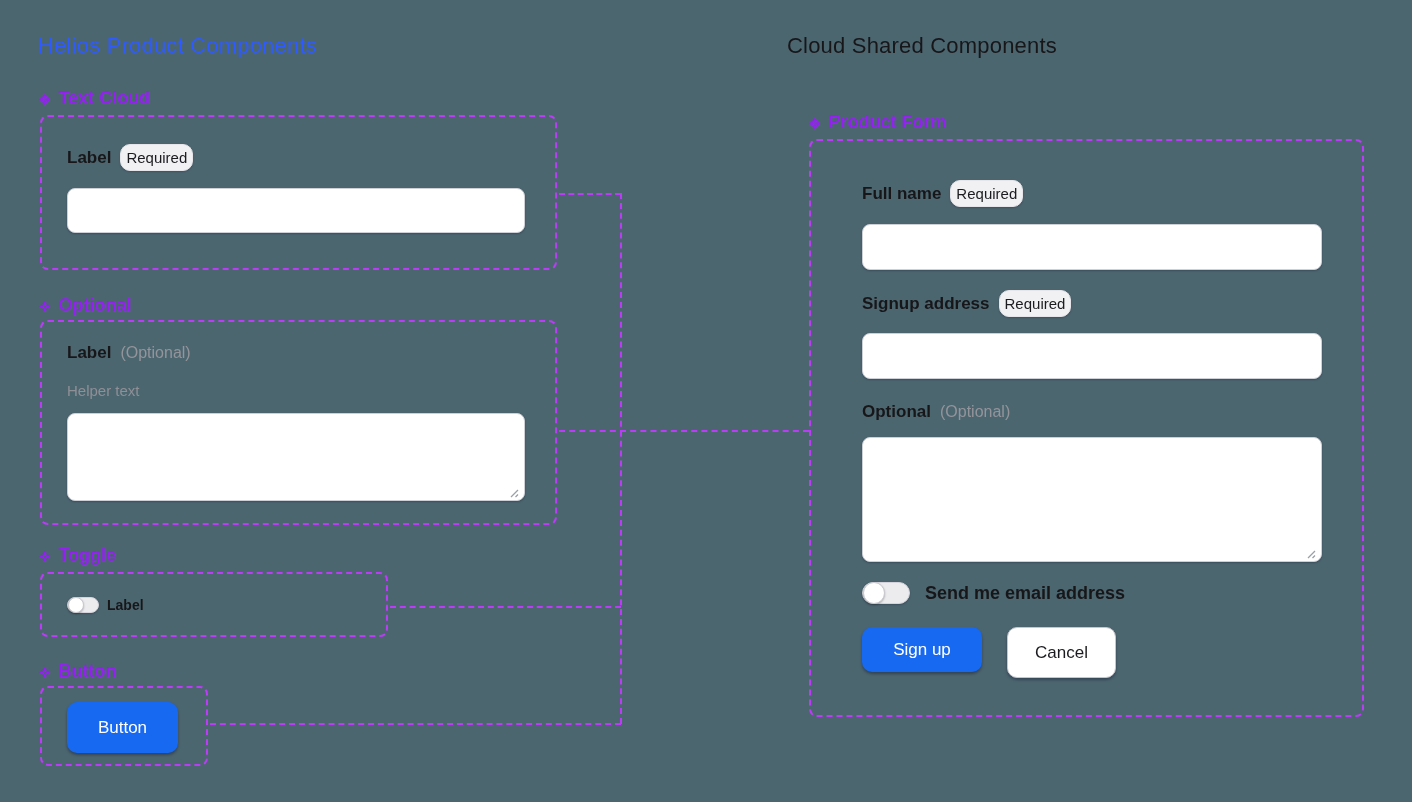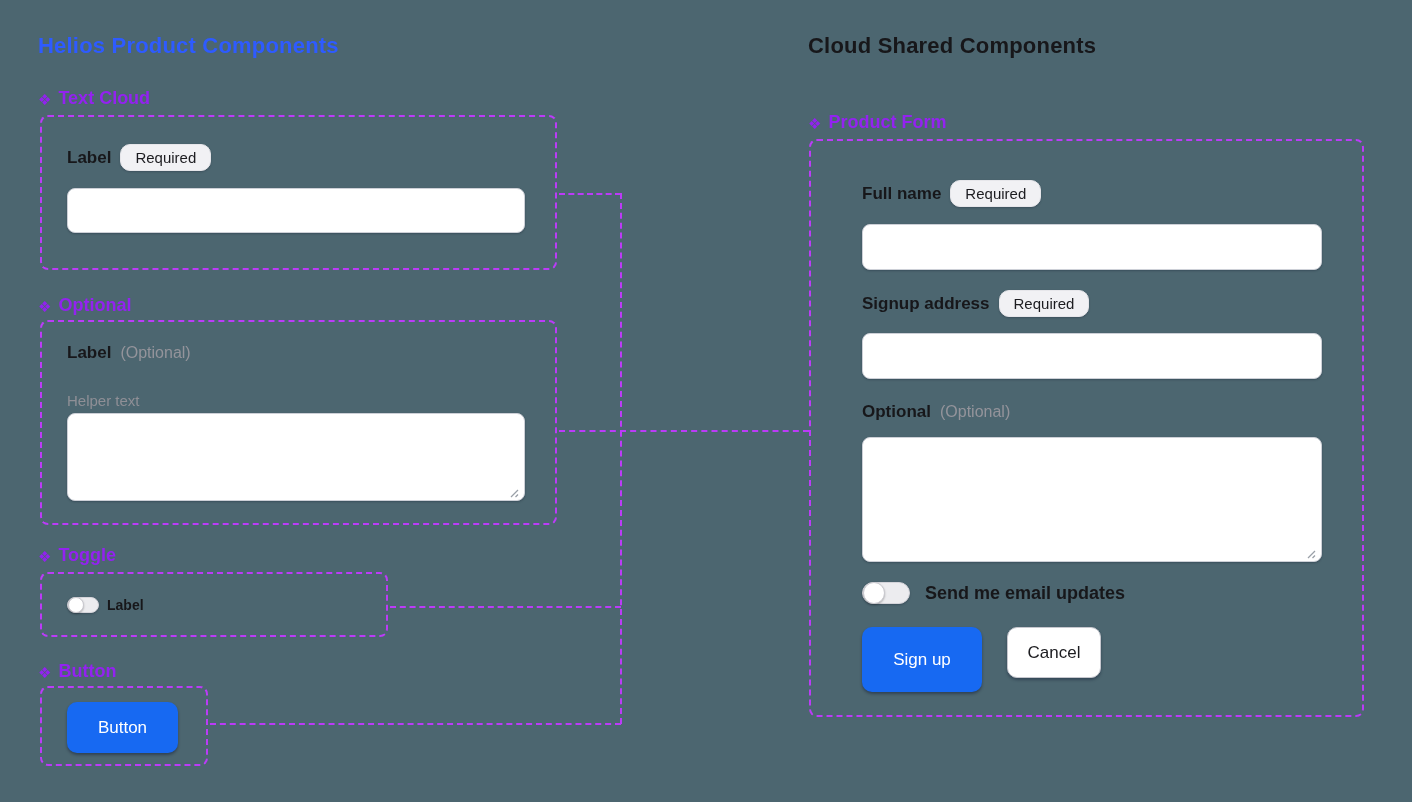--- a/index.html
+++ b/index.html
@@ -16,21 +16,21 @@
   *{margin:0;padding:0;box-sizing:border-box;}
   html,body{width:1412px;height:802px;}
   body{
     background:var(--bg);
     font-family:"Liberation Sans","DejaVu Sans",sans-serif;
     position:relative;
     overflow:hidden;
   }
   .canvas{position:absolute;inset:0;}
   .abs{position:absolute;}
-  .title{font-size:22px;font-weight:700;letter-spacing:.2px;white-space:nowrap;}
+  .title{font-size:22px;font-weight:400;letter-spacing:.2px;white-space:nowrap;}
   .title-blue{color:var(--blue-title);}
   .title-dark{color:var(--ink);}
   .comp-label{
     display:flex;align-items:center;gap:7px;
     color:var(--purple);font-size:18px;font-weight:700;white-space:nowrap;
   }
   .comp-icon{font-size:15px;line-height:1;transform:translateY(1px);}
   .dashed-box{
     border:2px dashed var(--dash);
     border-radius:8px;
@@ -38,21 +38,21 @@
   }
   .connector-h{height:0;border-top:2px dashed var(--dash);}
   .connector-v{width:0;border-left:2px dashed var(--dash);}
   .field-row{display:flex;align-items:center;gap:9px;white-space:nowrap;}
   .field-label{color:var(--ink);font-size:17px;font-weight:700;}
   .optional-text{color:var(--gray-text);font-size:16px;font-weight:400;}
   .helper-text{color:var(--helper-gray);font-size:15px;font-weight:400;}
   .badge{
     background:#f1f1f4;color:#1c1c20;
     font-size:15px;font-weight:400;
-    padding:4px 14px;border-radius:10px;
+    padding:4px 5px;border-radius:10px;
     border:1px solid #e6e6ea;
     box-shadow:0 1px 2px rgba(20,20,40,.25);
     display:inline-block;white-space:nowrap;
   }
   .text-input,.text-area{
     background:#fff;
     border:1px solid var(--input-border);
     border-radius:8px;
     box-shadow:0 1px 2px rgba(15,20,40,.28);
     font-family:inherit;font-size:16px;color:var(--ink);
@@ -115,21 +115,21 @@
 
   <div class="abs comp-label" style="left:38px;top:295px">
     <span class="comp-icon">❖</span>
     <span>Optional</span>
   </div>
   <div class="abs dashed-box" style="left:40px;top:320px;width:517px;height:205px"></div>
   <div class="abs field-row" style="left:67px;top:343px">
     <span class="field-label">Label</span>
     <span class="optional-text">(Optional)</span>
   </div>
-  <div class="abs helper-text" style="left:67px;top:392px">Helper text</div>
+  <div class="abs helper-text" style="left:67px;top:382px">Helper text</div>
   <textarea class="abs text-area" style="left: 67px; top: 413px; width: 458px; height: 88px;"></textarea>
   <svg class="abs resize-handle" style="left:507px;top:486px" width="12" height="12">
     <path d="M11 4 L4 11 M11 8.5 L8.5 11" stroke="#9aa0a8" stroke-width="1.3" fill="none"></path>
   </svg>
 
   <div class="abs comp-label" style="left:38px;top:545px">
     <span class="comp-icon">❖</span>
     <span>Toggle</span>
   </div>
   <div class="abs dashed-box" style="left:40px;top:572px;width:348px;height:65px"></div>
@@ -144,21 +144,21 @@
   </div>
   <div class="abs dashed-box" style="left:40px;top:686px;width:168px;height:80px"></div>
   <button class="abs btn btn-primary" style="left:67px;top:702px;width:111px;height:51px">Button</button>
 
   <div class="abs connector-h" style="left:559px;top:193px;width:62px"></div>
   <div class="abs connector-v" style="left:620px;top:193px;height:531px"></div>
   <div class="abs connector-h" style="left:559px;top:430px;width:250px"></div>
   <div class="abs connector-h" style="left:390px;top:606px;width:231px"></div>
   <div class="abs connector-h" style="left:210px;top:723px;width:411px"></div>
 
-  <div class="abs title title-dark" style="left:808px;top:33px">Cloud Shared Components</div>
+  <div class="abs title title-dark" style="left:787px;top:33px">Cloud Shared Components</div>
 
   <div class="abs comp-label" style="left:808px;top:112px">
     <span class="comp-icon">❖</span>
     <span>Product Form</span>
   </div>
   <div class="abs dashed-box" style="left:809px;top:139px;width:555px;height:578px"></div>
 
   <div class="abs field-row" style="left:862px;top:180px">
     <span class="field-label">Full name</span>
     <span class="badge">Required</span>
@@ -176,18 +176,18 @@
     <span class="optional-text">(Optional)</span>
   </div>
   <textarea class="abs text-area" style="left: 862px; top: 437px; width: 460px; height: 125px;"></textarea>
   <svg class="abs resize-handle" style="left:1304px;top:547px" width="12" height="12">
     <path d="M11 4 L4 11 M11 8.5 L8.5 11" stroke="#9aa0a8" stroke-width="1.3" fill="none"></path>
   </svg>
 
   <div class="toggle toggle-lg" style="left:862px;top:582px">
     <div class="knob"></div>
   </div>
-  <div class="abs toggle-label-lg" style="left:925px;top:583px">Send me email updates</div>
+  <div class="abs toggle-label-lg" style="left:925px;top:583px">Send me email address</div>
 
-  <button class="abs btn btn-primary" style="left:862px;top:627px;width:120px;height:65px">Sign up</button>
-  <button class="abs btn btn-secondary" style="left:1007px;top:627px;width:94px;height:51px">Cancel</button>
+  <button class="abs btn btn-primary" style="left:862px;top:627px;width:120px;height:45px">Sign up</button>
+  <button class="abs btn btn-secondary" style="left:1007px;top:627px;width:109px;height:51px">Cancel</button>
 
 </div>
 
 </body></html>

